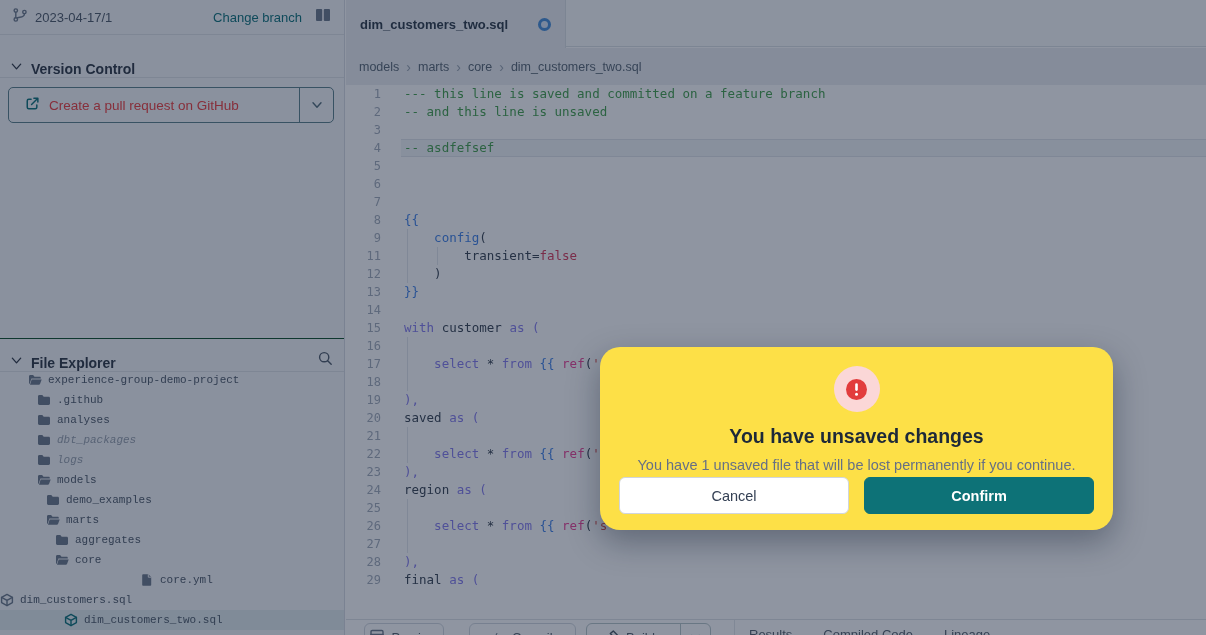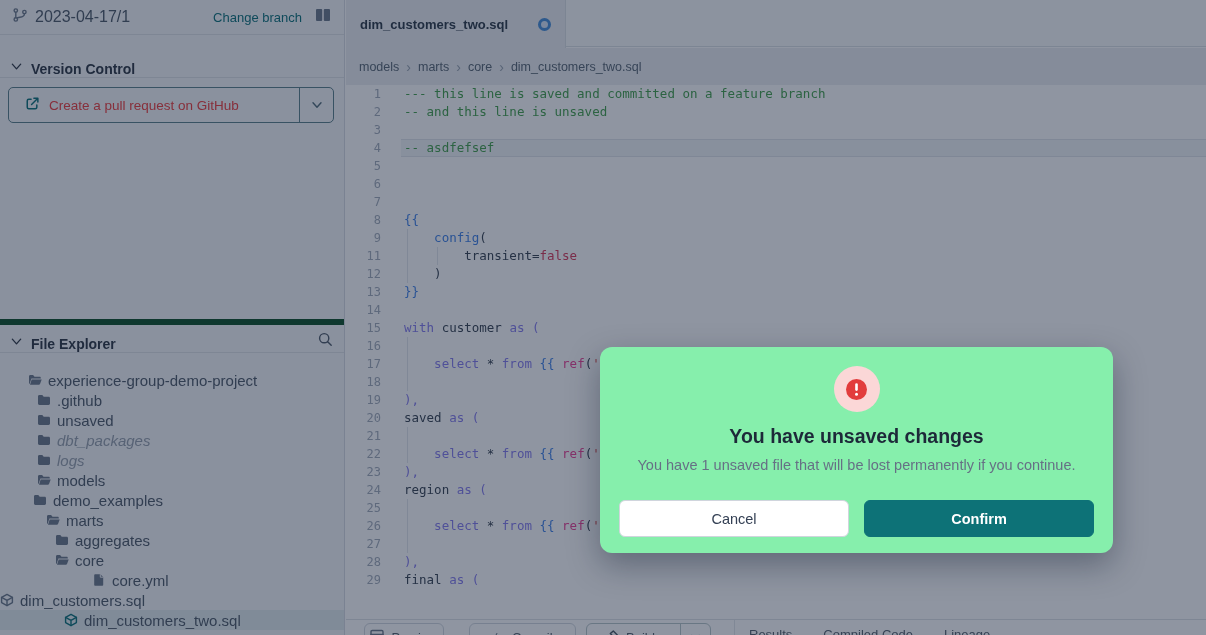--- a/index.html
+++ b/index.html
@@ -5,40 +5,40 @@
   * { margin:0; padding:0; box-sizing:border-box; }
   html,body { width:1206px; height:635px; overflow:hidden; background:#fff;
     font-family:"Liberation Sans", sans-serif; }
   .app { position:absolute; inset:0; background:#fff; }
 
   
   .sidebar { position:absolute; left:0; top:0; width:345px; height:635px;
     background:#f6f7f9; border-right:1px solid #d8dde3; }
   .branch-bar { position:absolute; left:0; top:0; width:100%; height:35px;
     border-bottom:1px solid #dfe3e8; display:flex; align-items:center; padding:0 12px; }
-  .branch-name { font-size:16px; color:#525e6c; margin-left:7px; }
+  .branch-name { font-size:13px; color:#525e6c; margin-left:7px; }
   .branch-spacer { flex:1; }
   .change-branch { font-size:13px; color:#12757d; margin-right:12px; cursor:pointer; }
   .sec-header { position:absolute; left:0; width:100%; height:43px;
     border-bottom:1px solid #dfe3e8; display:flex; align-items:flex-end; padding:0 10px; }
   .sec-header .chev { margin-right:8px; }
   .sec-title { font-size:14px; font-weight:700; color:#323c48; flex:1; }
   .vc-header { top:35px; }
-  .fe-header { top:319px; border-top:6px solid #14532d; height:34px; }
+  .fe-header { top:338px; border-top:1px solid #14532d; height:34px; }
   .pr-btn { position:absolute; left:8px; top:87px; width:326px; height:36px;
     border:1px solid #5f838c; border-radius:5px; background:transparent;
     display:flex; align-items:center; cursor:pointer; }
   .pr-btn .main-part { flex:1; display:flex; align-items:center; padding-left:16px; height:100%; }
   .pr-label { font-size:13.5px; color:#ef4444; margin-left:9px; }
   .pr-split { width:34px; height:100%; border-left:1px solid #5f838c;
     display:flex; align-items:center; justify-content:center; }
   .tree { position:absolute; left:0; top:359px; bottom:0; width:100%;
     overflow:hidden; padding-top:11px; }
-  .tree-row { height:20px; display:flex; align-items:center; font-size:15px;
-    color:#525e6c; cursor:pointer; white-space:nowrap; }
+  .tree-row { height:20px; display:flex; align-items:center; font-size:11px;
+    color:#525e6c; cursor:pointer; white-space:nowrap;font-family:Liberation Mono, monospace; }
   .tree-row .t-icon { width:14px; height:14px; flex:0 0 14px; margin-right:6px; display:inline-flex; }
   .tree-row.muted { color:#98a2ae; font-style:italic; }
   .tree-row.selected { background:#e3edee; }
   .icon-stroke { stroke:#6f7c8c; fill:none; stroke-width:1.4; stroke-linecap:round; stroke-linejoin:round; }
   .icon-fill { fill:#6f7c8c; }
   .icon-teal-stroke { stroke:#12757d; fill:none; stroke-width:1.6; stroke-linecap:round; stroke-linejoin:round; }
 
   
   .main { position:absolute; left:346px; top:0; right:0; height:635px; background:#fff; }
   .tabstrip { position:absolute; left:0; top:0; right:0; height:47px;
@@ -77,22 +77,22 @@
   .btn-build { left:240px; width:125px; padding:0; border-color:#b9c7c9; }
   .build-main { flex:1; display:flex; align-items:center; justify-content:center; gap:7px; height:100%; }
   .build-split { width:30px; height:100%; border-left:1px solid #b9c7c9;
     display:flex; align-items:center; justify-content:center; }
   .glyph { font-family:"DejaVu Sans Mono", monospace; font-size:11px; color:#6f7c8c; }
   .bp-tabs { position:absolute; left:403px; top:5px; display:flex; gap:31px; }
   .bp-tab { font-size:13px; color:#5a6672; cursor:pointer; padding-top:2px; }
 
   
   .scrim { position:absolute; inset:0; background:rgba(10,24,50,0.46); z-index:50; }
-  .modal { position:absolute; left:600px; top:347px; width:513px; height:206px;
-    background:#86efac; border-radius:12px; z-index:60;
+  .modal { position:absolute; left:600px; top:347px; width:513px; height:183px;
+    background:#fde047; border-radius:20px; z-index:60;
     box-shadow:0 12px 32px rgba(10,20,40,0.35); text-align:center; }
   .alert-wrap { width:46px; height:46px; border-radius:50%; background:#fbd7d7;
     margin:19px auto 0; display:flex; align-items:center; justify-content:center; }
   .modal-title { margin-top:13px; font-size:19.5px; font-weight:700; color:#1d2939; }
   .modal-body { margin-top:9px; font-size:14.5px; color:#667085; }
   .modal-actions { position:absolute; left:19px; right:19px; bottom:16px; display:flex; gap:15px; }
   .m-btn { flex:1; height:37px; border-radius:6px; font-size:14.5px; cursor:pointer;
     display:flex; align-items:center; justify-content:center; }
   .btn-cancel { background:#fff; border:1px solid #d0d5dd; color:#344054; font-weight:500; }
   .btn-confirm { background:#0d7277; border:1px solid #0d7277; color:#fff; font-weight:700; }
@@ -189,21 +189,21 @@
             </svg>
           </span>
           <span>.github</span>
         </div>
         <div class="tree-row" style="padding-left: 37px;">
           <span class="t-icon">
             <svg width="14" height="14" viewBox="0 0 14 14">
               <path class="icon-fill" d="M1 3.4c0-.8.6-1.4 1.4-1.4h2.9l1.4 1.8h5c.7 0 1.3.6 1.3 1.3v5.5c0 .8-.6 1.4-1.4 1.4H2.4c-.8 0-1.4-.6-1.4-1.4z"></path>
             </svg>
           </span>
-          <span>unsaved</span>
+          <span>analyses</span>
         </div>
         <div class="tree-row muted" style="padding-left: 37px;">
           <span class="t-icon">
             <svg width="14" height="14" viewBox="0 0 14 14">
               <path class="icon-fill" d="M1 3.4c0-.8.6-1.4 1.4-1.4h2.9l1.4 1.8h5c.7 0 1.3.6 1.3 1.3v5.5c0 .8-.6 1.4-1.4 1.4H2.4c-.8 0-1.4-.6-1.4-1.4z"></path>
             </svg>
           </span>
           <span>dbt_packages</span>
         </div>
         <div class="tree-row muted" style="padding-left: 37px;">
@@ -216,21 +216,21 @@
         </div>
         <div class="tree-row" style="padding-left: 37px;">
           <span class="t-icon">
             <svg width="14" height="14" viewBox="0 0 14 14">
               <path class="icon-fill" d="M1 3.4c0-.8.6-1.4 1.4-1.4h2.7l1.4 1.7h5.2c.6 0 1.1.5 1.1 1.1v.7H3.4L1.6 11 1 10.4z"></path>
               <path class="icon-fill" d="M3.7 6.4h10l-1.7 4.6c-.2.5-.6.8-1.1.8H2z"></path>
             </svg>
           </span>
           <span>models</span>
         </div>
-        <div class="tree-row" style="padding-left: 33px;">
+        <div class="tree-row" style="padding-left: 46px;">
           <span class="t-icon">
             <svg width="14" height="14" viewBox="0 0 14 14">
               <path class="icon-fill" d="M1 3.4c0-.8.6-1.4 1.4-1.4h2.9l1.4 1.8h5c.7 0 1.3.6 1.3 1.3v5.5c0 .8-.6 1.4-1.4 1.4H2.4c-.8 0-1.4-.6-1.4-1.4z"></path>
             </svg>
           </span>
           <span>demo_examples</span>
         </div>
         <div class="tree-row" style="padding-left: 46px;">
           <span class="t-icon">
             <svg width="14" height="14" viewBox="0 0 14 14">
@@ -250,21 +250,21 @@
         </div>
         <div class="tree-row" style="padding-left: 55px;">
           <span class="t-icon">
             <svg width="14" height="14" viewBox="0 0 14 14">
               <path class="icon-fill" d="M1 3.4c0-.8.6-1.4 1.4-1.4h2.7l1.4 1.7h5.2c.6 0 1.1.5 1.1 1.1v.7H3.4L1.6 11 1 10.4z"></path>
               <path class="icon-fill" d="M3.7 6.4h10l-1.7 4.6c-.2.5-.6.8-1.1.8H2z"></path>
             </svg>
           </span>
           <span>core</span>
         </div>
-        <div class="tree-row" style="padding-left: 92px;">
+        <div class="tree-row" style="padding-left: 92px; margin-left: 48px;">
           <span class="t-icon">
             <svg width="14" height="14" viewBox="0 0 14 14">
               <path class="icon-fill" d="M3.3 1.2h5l2.9 2.9v7.6c0 .6-.5 1.1-1.1 1.1H3.3c-.6 0-1.1-.5-1.1-1.1V2.3c0-.6.5-1.1 1.1-1.1z"></path>
               <path d="M8.3 1.2v3h3" fill="none" stroke="#f6f7f9" stroke-width="1"></path>
             </svg>
           </span>
           <span>core.yml</span>
         </div>
         <div class="tree-row" style="">
           <span class="t-icon">

